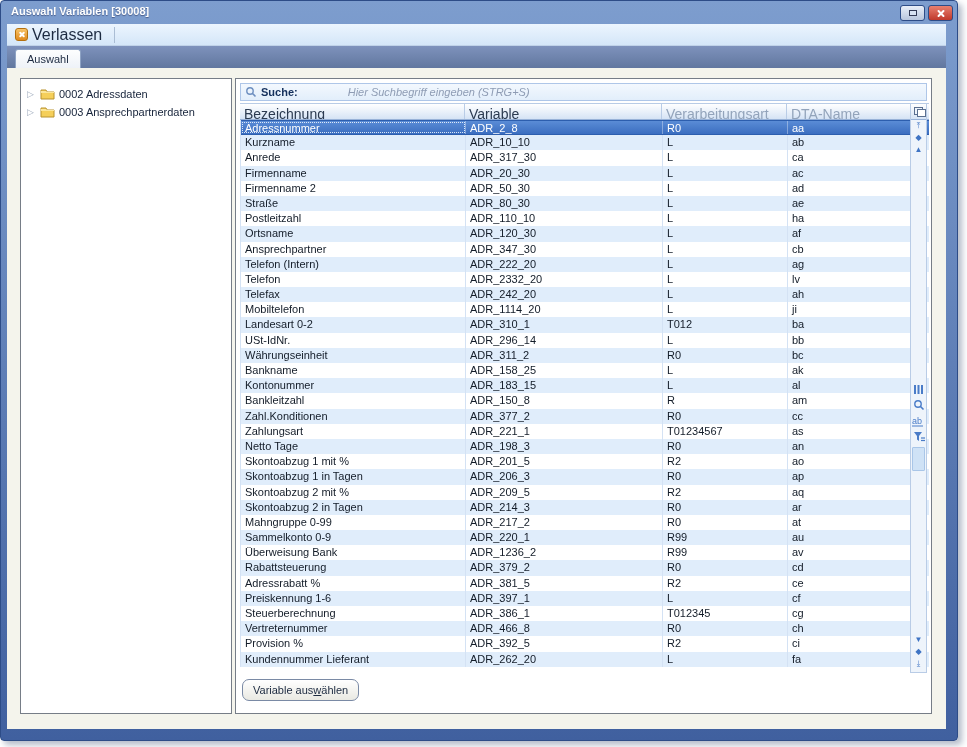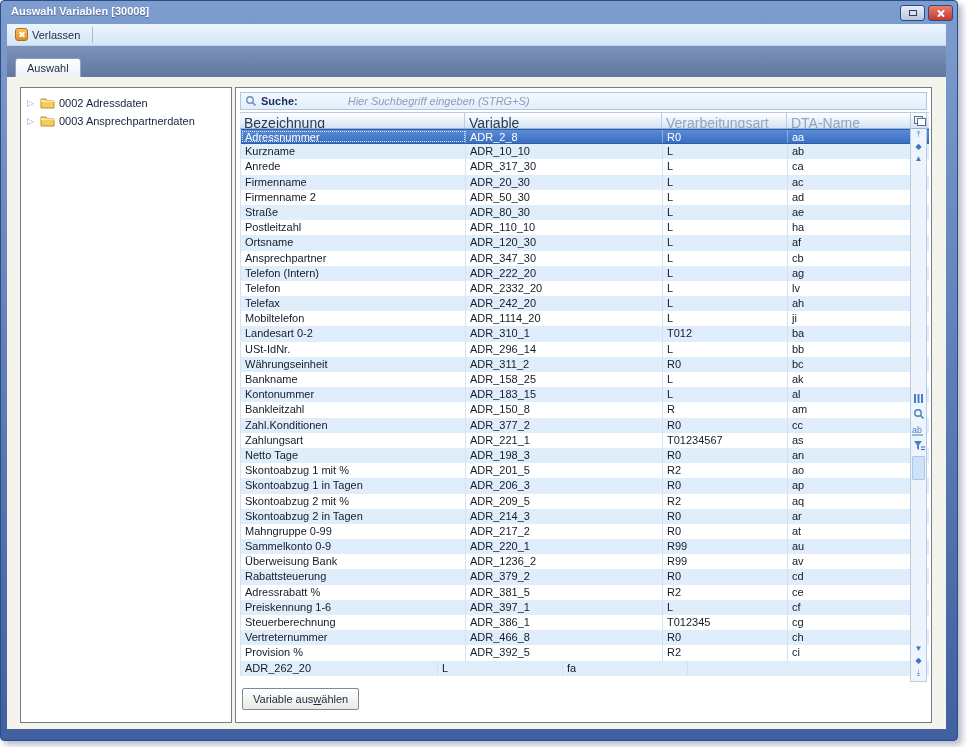--- a/index.html
+++ b/index.html
@@ -28,30 +28,30 @@
         width:2px; height:9px; background:#fff; border-radius:1px; }
   .x-glyph::before{ transform:rotate(45deg);} .x-glyph::after{ transform:rotate(-45deg);}
 
   .client { position:absolute; left:6px; top:23px; width:939px; height:705px;
             display:flex; flex-direction:column; background:#f4f4ec; }
 
   
   .toolbar { height:22px; background:linear-gradient(#ecf5fe,#d4e6f8);
              border-bottom:1px solid #c0d2e8; display:flex; align-items:center; padding-left:5px; }
   .tool-btn { display:flex; align-items:center; gap:4px; padding:2px 6px 2px 3px;
-              font-size:11px; color:#1c2a40; border-radius:2px; }
+              font-size:16px; color:#1c2a40; border-radius:2px; }
   .verlassen-icon { width:13px; height:13px; border-radius:3px;
         background:linear-gradient(#f8c468,#e08a1e); border:1px solid #b4700f;
         display:flex; align-items:center; justify-content:center; }
   .verlassen-icon .x-glyph{ width:7px; height:7px; }
   .verlassen-icon .x-glyph::before,.verlassen-icon .x-glyph::after{ left:3px; height:7px; }
   .tool-sep { width:1px; height:16px; background:#aabdd4; margin-left:6px; }
 
   
-  .tabstrip { height:31px; background:linear-gradient(#7e92bc,#61779f);
+  .tabstrip { height:22px; background:linear-gradient(#7e92bc,#61779f);
               display:flex; align-items:flex-end; padding-left:8px; }
   .tab { background:linear-gradient(#fdfefe,#eef2f8); border:1px solid #8ea3c4; border-bottom:none;
          border-radius:3px 3px 0 0; font-size:11px; color:#1c2a40; padding:3px 11px 3px 11px; }
 
   
   .main { position:relative; flex:1; background:#f4f4ec; }
 
   .tree-panel { position:absolute; left:13px; top:10px; width:212px; height:636px;
                 background:#fff; border:1px solid #767d87; overflow:hidden; padding-top:6px; }
   .tree-item { display:flex; align-items:center; gap:4px; height:18px; padding-left:6px;
@@ -102,21 +102,21 @@
   .sbtn { height:12px; display:flex; align-items:center; justify-content:center;
           color:#3f74c4; font-size:8px; line-height:8px; }
   .mid-group { position:absolute; left:0; right:0; top:280px; display:flex;
                flex-direction:column; align-items:center; gap:4px; }
   .thumb { width:13px; height:24px; background:#cfe2f6; border:1px solid #a9c6e8; border-radius:1px; }
   .bottom-group { position:absolute; left:0; right:0; bottom:2px; }
 
   
   .select-btn { position:absolute; left:6px; top:600px; height:22px; padding:0 10px;
                 background:linear-gradient(#ffffff,#e9e9e2); border:1px solid #7a8aa5;
-                border-radius:2px; font-size:11px; color:#1c2a40;
+                border-radius:7px; font-size:11px; color:#1c2a40;
                 display:inline-flex; align-items:center; }
   .select-btn .key { text-decoration:underline; }
 
   
   svg.icon { display:block; }
 </style>
 </head>
 <body>
 
 <div class="window">
@@ -393,20 +393,21 @@
                 <div class="cell c2">R0</div>
                 <div class="cell c3">ch</div>
               </div>
               <div class="grid-row">
                 <div class="cell c0">Provision %</div>
                 <div class="cell c1">ADR_392_5</div>
                 <div class="cell c2">R2</div>
                 <div class="cell c3">ci</div>
               </div>
               <div class="grid-row alt">
+                <div class="cell c0">Kundennummer Lieferant</div>
                 <div class="cell c1">ADR_262_20</div>
                 <div class="cell c2">L</div>
                 <div class="cell c3">fa</div>
               </div>
             </div>
         </div>
 
         <div class="strip">
           <div class="chooser">
             <span class="chooser-glyph"></span>

